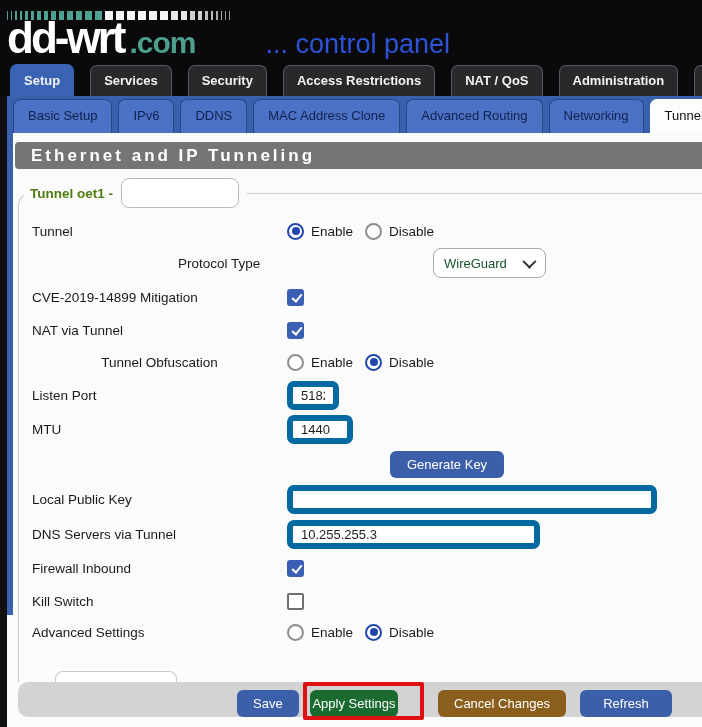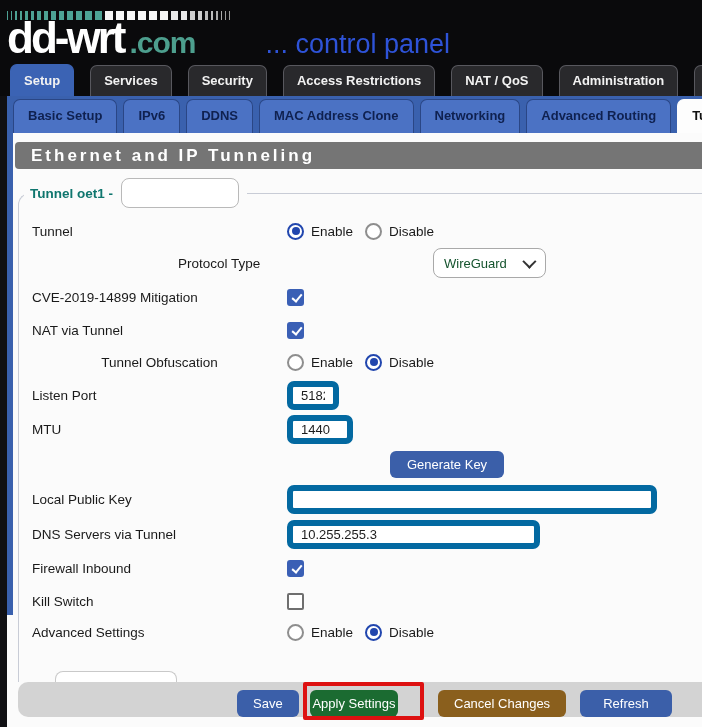--- a/index.html
+++ b/index.html
@@ -15,30 +15,30 @@
   .logo-row{position:absolute;left:7px;top:0;height:62px;display:flex;align-items:baseline;padding-top:18px;box-sizing:border-box;}
   .logo-main{font-size:44px;font-weight:bold;letter-spacing:-3px;color:#ffffff;line-height:40px;}
   .logo-suffix{font-size:30px;font-weight:bold;color:#4d9f8e;letter-spacing:-1px;margin-left:6px;}
   .tagline{font-size:27px;color:#2e53d8;margin-left:70px;letter-spacing:0px;}
   
   .tabs-row{position:absolute;left:0;top:62px;width:702px;height:34px;background:#0a0a0c;display:flex;align-items:flex-end;padding-left:10px;box-sizing:border-box;gap:16px;}
   .tab{height:30px;line-height:30px;padding:0 13px;background:#29292c;border:1px solid #58585e;border-bottom:none;border-radius:7px 7px 0 0;color:#f2f2f2;font-size:13px;font-weight:bold;white-space:nowrap;cursor:pointer;}
   .tab.active{background:#3b63b4;border-color:#3b63b4;height:31px;line-height:31px;}
   
   .subtabs-row{position:absolute;left:0;top:96px;width:702px;height:37px;background:#3a61ae;display:flex;align-items:flex-end;padding-left:13px;box-sizing:border-box;gap:6px;}
-  .subtab{height:33px;line-height:31px;padding:0 14px;background:#4b72c4;border:1px solid #2a4685;border-bottom:none;border-radius:7px 7px 0 0;color:#0f2150;font-size:13px;font-weight:bold;white-space:nowrap;cursor:pointer;}
+  .subtab{height:33px;line-height:31px;padding:0 14px;background:#4b72c4;border:1px solid #2a4685;border-bottom:none;border-radius:7px 7px 0 0;color:#0f2150;font-size:13px;font-weight:normal;white-space:nowrap;cursor:pointer;}
   .subtab.active{background:#fdfdfd;border-color:#fdfdfd;color:#111111;}
   
   .left-black{position:absolute;left:0;top:96px;width:7px;height:631px;background:#101013;}
   .left-blue{position:absolute;left:7px;top:133px;width:6px;height:482px;background:#3a61ae;}
   .content-bg{position:absolute;left:7px;top:133px;width:695px;height:594px;background:#fbfbfb;}
   .section-header{position:absolute;left:15px;top:142px;width:675px;height:27px;background:#757575;border-radius:4px 0 0 4px;color:#ffffff;font-size:17px;font-weight:bold;letter-spacing:3px;line-height:27px;padding-left:16px;}
   .fieldset{position:absolute;left:18px;top:193px;width:700px;height:489px;border:1px solid #c8ccd6;border-right:none;border-bottom:none;border-radius:12px 0 0 0;box-sizing:border-box;}
   .legend{position:absolute;left:24px;top:177px;height:32px;display:flex;align-items:center;gap:8px;background:#fbfbfb;padding:0 8px 0 6px;}
-  .legend-text{color:#0f766e;font-size:13.5px;font-weight:bold;white-space:nowrap;}
+  .legend-text{color:#4d7c0f;font-size:13.5px;font-weight:bold;white-space:nowrap;}
   .legend-input{width:118px;height:30px;border:1px solid #b9b9b9;border-radius:8px;background:#fff;box-sizing:border-box;padding:0 8px;font-size:13px;font-family:inherit;color:#1c1c1c;outline:none;}
   
   .row{position:absolute;left:32px;right:10px;height:30px;display:flex;align-items:center;}
   .row .label{width:255px;font-size:13.5px;color:#1a1a1a;flex-shrink:0;}
   .ctl{display:flex;align-items:center;}
   
   .radio{width:17px;height:17px;border-radius:50%;border:2px solid #8e8e8e;background:#fff;box-sizing:border-box;display:inline-block;position:relative;cursor:pointer;flex-shrink:0;}
   .radio.checked{border-color:#2146ae;}
   .radio.checked::after{content:"";position:absolute;left:2.5px;top:2.5px;width:8px;height:8px;border-radius:50%;background:#2146ae;}
   .radio-label{font-size:13.5px;color:#1a1a1a;margin:0 12px 0 7px;}
@@ -125,22 +125,22 @@
   <div class="tab">NAT / QoS</div>
   <div class="tab">Administration</div>
   <div class="tab">Status</div>
 </div>
 
 <div class="subtabs-row">
   <div class="subtab">Basic Setup</div>
   <div class="subtab">IPv6</div>
   <div class="subtab">DDNS</div>
   <div class="subtab">MAC Address Clone</div>
+  <div class="subtab">Advanced Routing</div>
   <div class="subtab">Networking</div>
-  <div class="subtab">Advanced Routing</div>
   <div class="subtab active">Tunnels</div>
 </div>
 
 <div class="left-black"></div>
 <div class="content-bg"></div>
 <div class="left-blue"></div>
 
 <div class="section-header">Ethernet and IP Tunneling</div>
 
 <div class="fieldset"></div>

